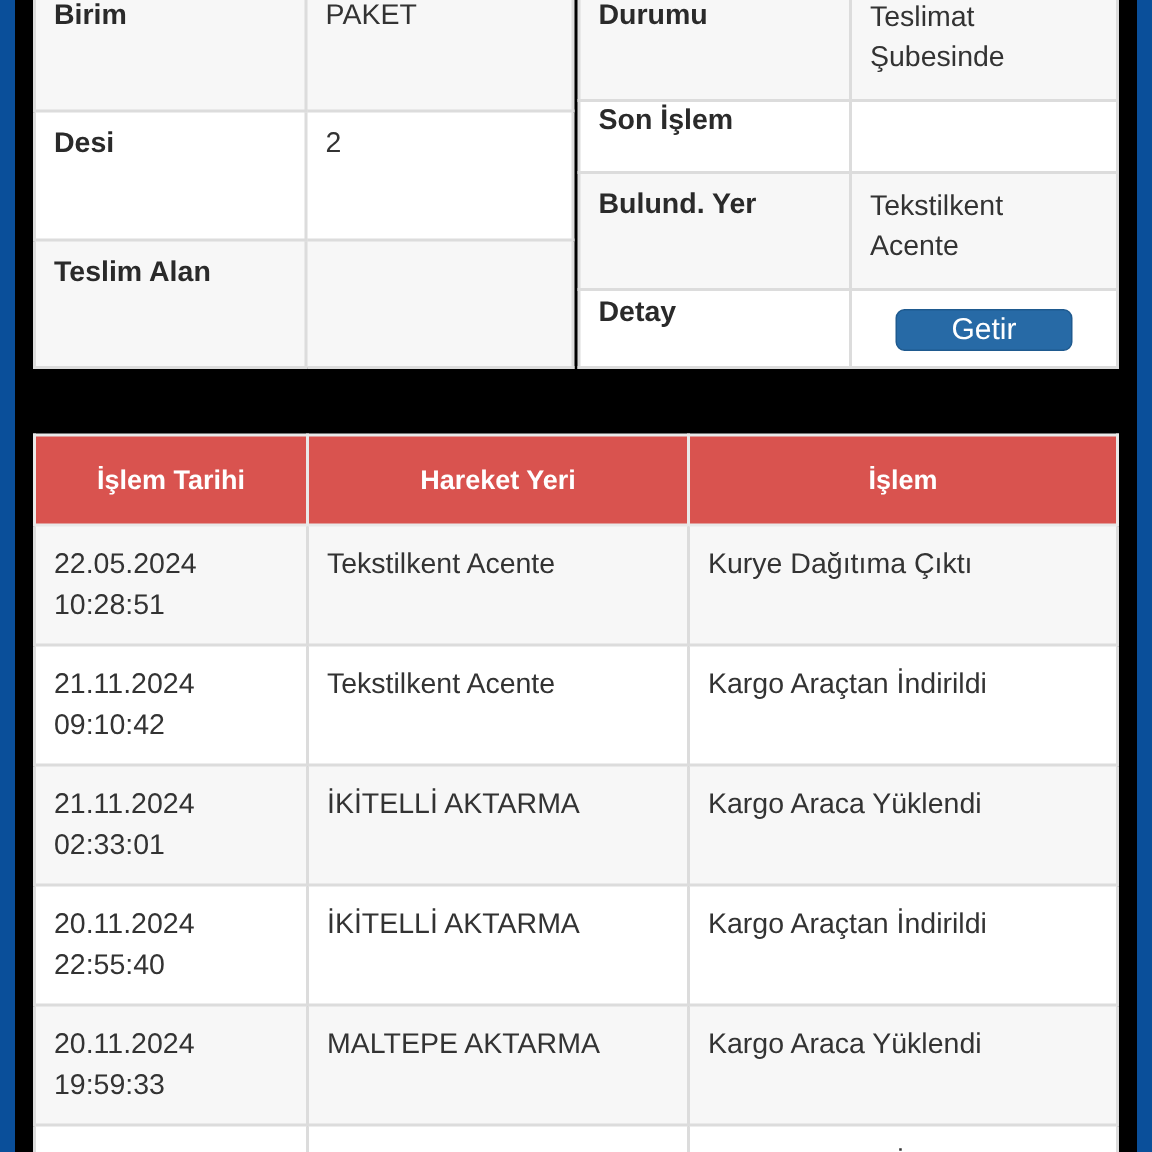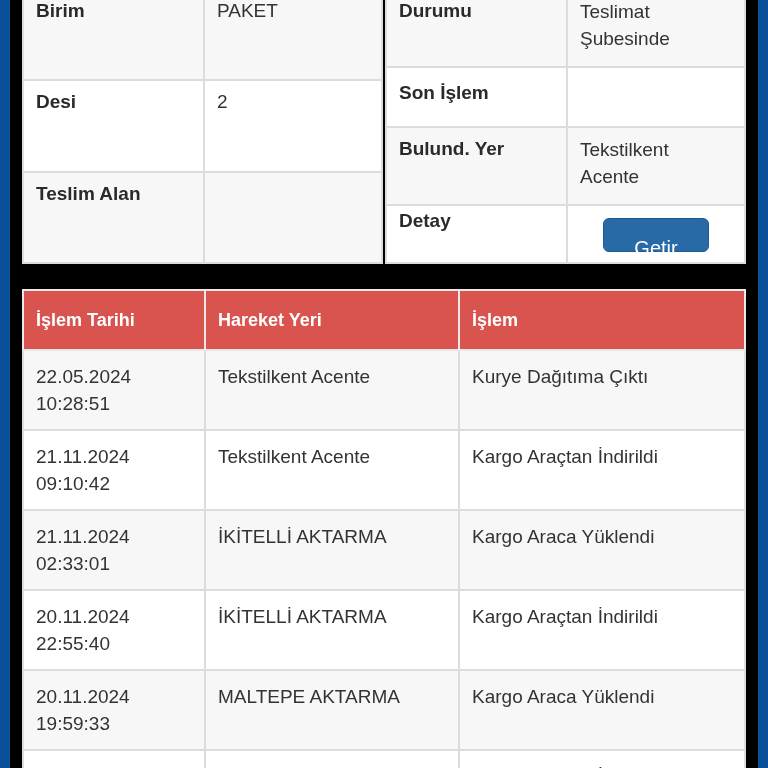--- a/index.html
+++ b/index.html
@@ -23,30 +23,30 @@
     border:2px solid #dcdcdc; vertical-align:top;
     padding:10px 12px; font-size:19px; color:#333;
   }
   .info td.k { font-weight:bold; color:#2a2a2a; }
   .info tr:nth-child(odd) td { background:#f7f7f7; }
   .info tr:nth-child(even) td { background:#ffffff; }
   .lt td.k { width:155px; }
   .lt td { height:46px; }
   .rt td.k { width:155px; }
   .btn {
-    display:block; margin:0 auto; width:106px; height:28px;
+    display:block; margin:0 auto; width:118px; height:28px;
     background:#276aa6; color:#fff; border:1px solid #1f5a8f; border-radius:6px;
     font-size:20px; font-family:"Liberation Sans", sans-serif; line-height:26px; text-align:center;
-    cursor:pointer; padding:16px;
+    cursor:pointer; padding:0;
   }
   .moves {
     position:absolute; left:12px; top:289px; width:724px;
   }
   .moves th {
-    background:#d9534f; color:#fff; text-align:left; font-weight:bold;
+    background:#d9534f; color:#fff; text-align:center; font-weight:bold;
     font-size:18px; padding:14px 12px; height:30px; border:2px solid #e9e9e9;
   }
   .moves td {
     font-size:19px; color:#333; vertical-align:top; padding:12px 12px;
     border:2px solid #dcdcdc; height:51px; line-height:27px;
   }
   .moves tr:nth-child(odd) td { background:#f7f7f7; }
   .moves tr:nth-child(even) td { background:#ffffff; }
   .c1 { width:156px; } .c2 { width:228px; }
 </style>
@@ -71,21 +71,21 @@
       </tr>
     </tbody>
       </table>
     <table class="rt">
       <tbody>
           <tr>
         <td class="k" style="height:56px">Durumu</td>
         <td style="line-height:27px;padding-top:8px">Teslimat Şubesinde</td>
       </tr>
       <tr>
-        <td class="k" style="height:34px;padding-top:14px">Son İşlem</td>
+        <td class="k" style="height:34px;padding-top:2px">Son İşlem</td>
         <td></td>
       </tr>
       <tr>
         <td class="k" style="height:56px">Bulund. Yer</td>
         <td style="line-height:27px;padding-top:8px">Tekstilkent Acente</td>
       </tr>
       <tr>
         <td class="k" style="height:30px;padding-top:4px">Detay</td>
         <td style="padding-top:12px">
           <button class="btn">Getir</button>

